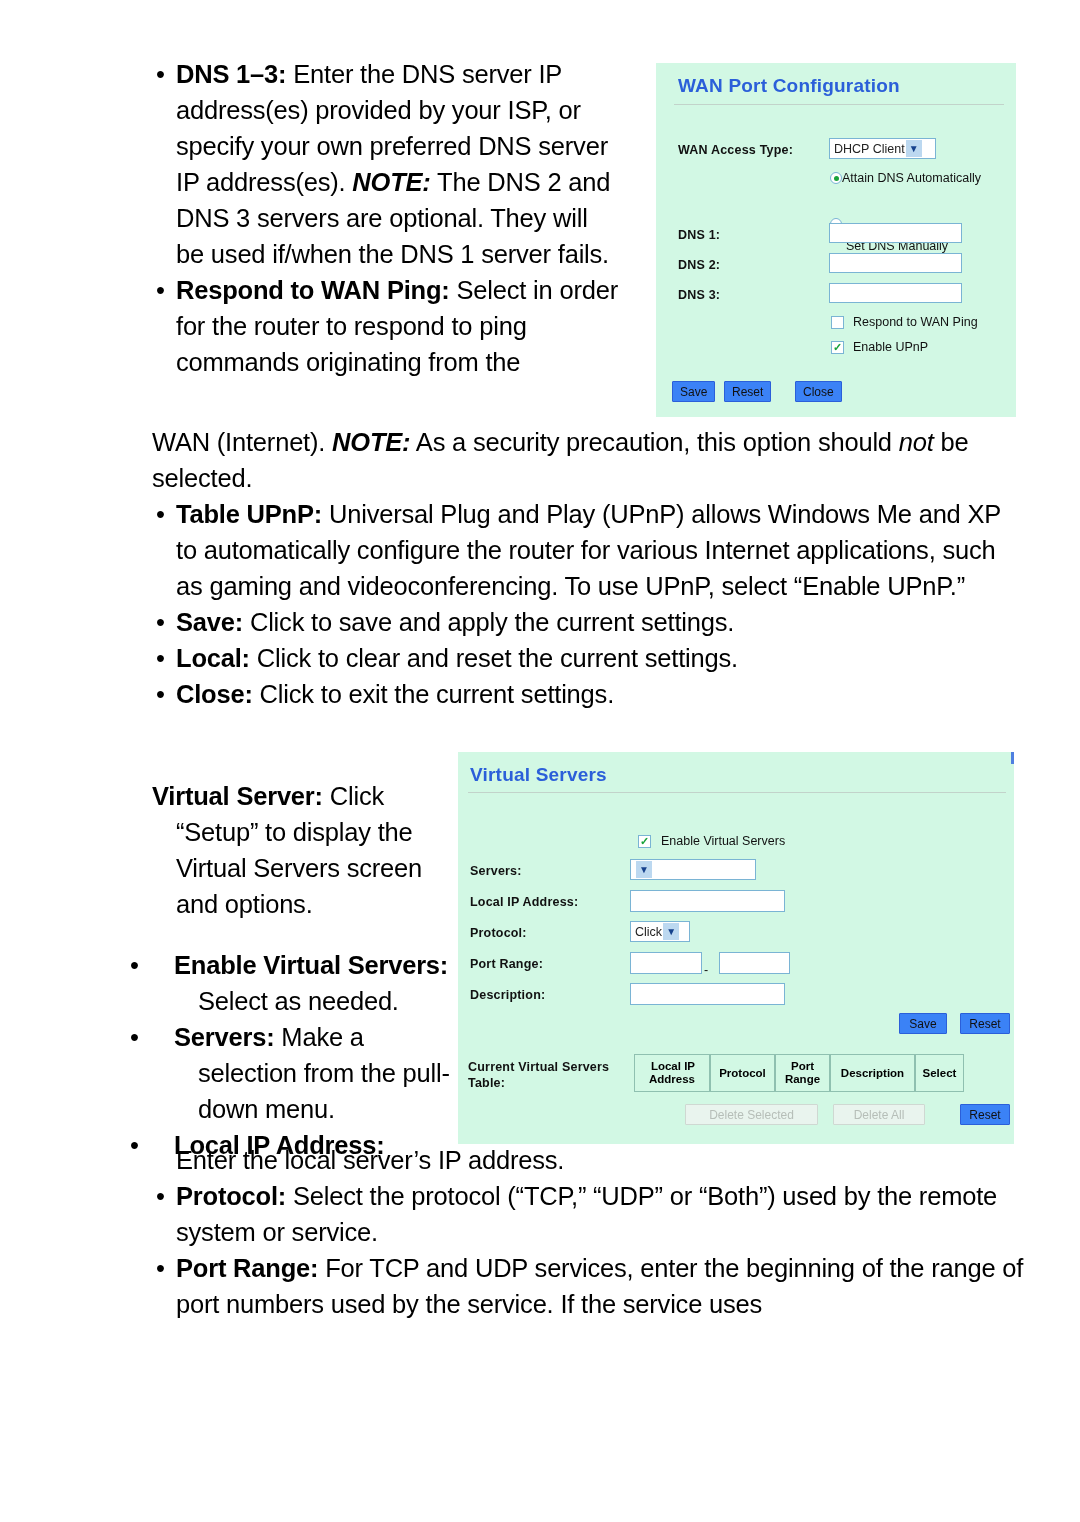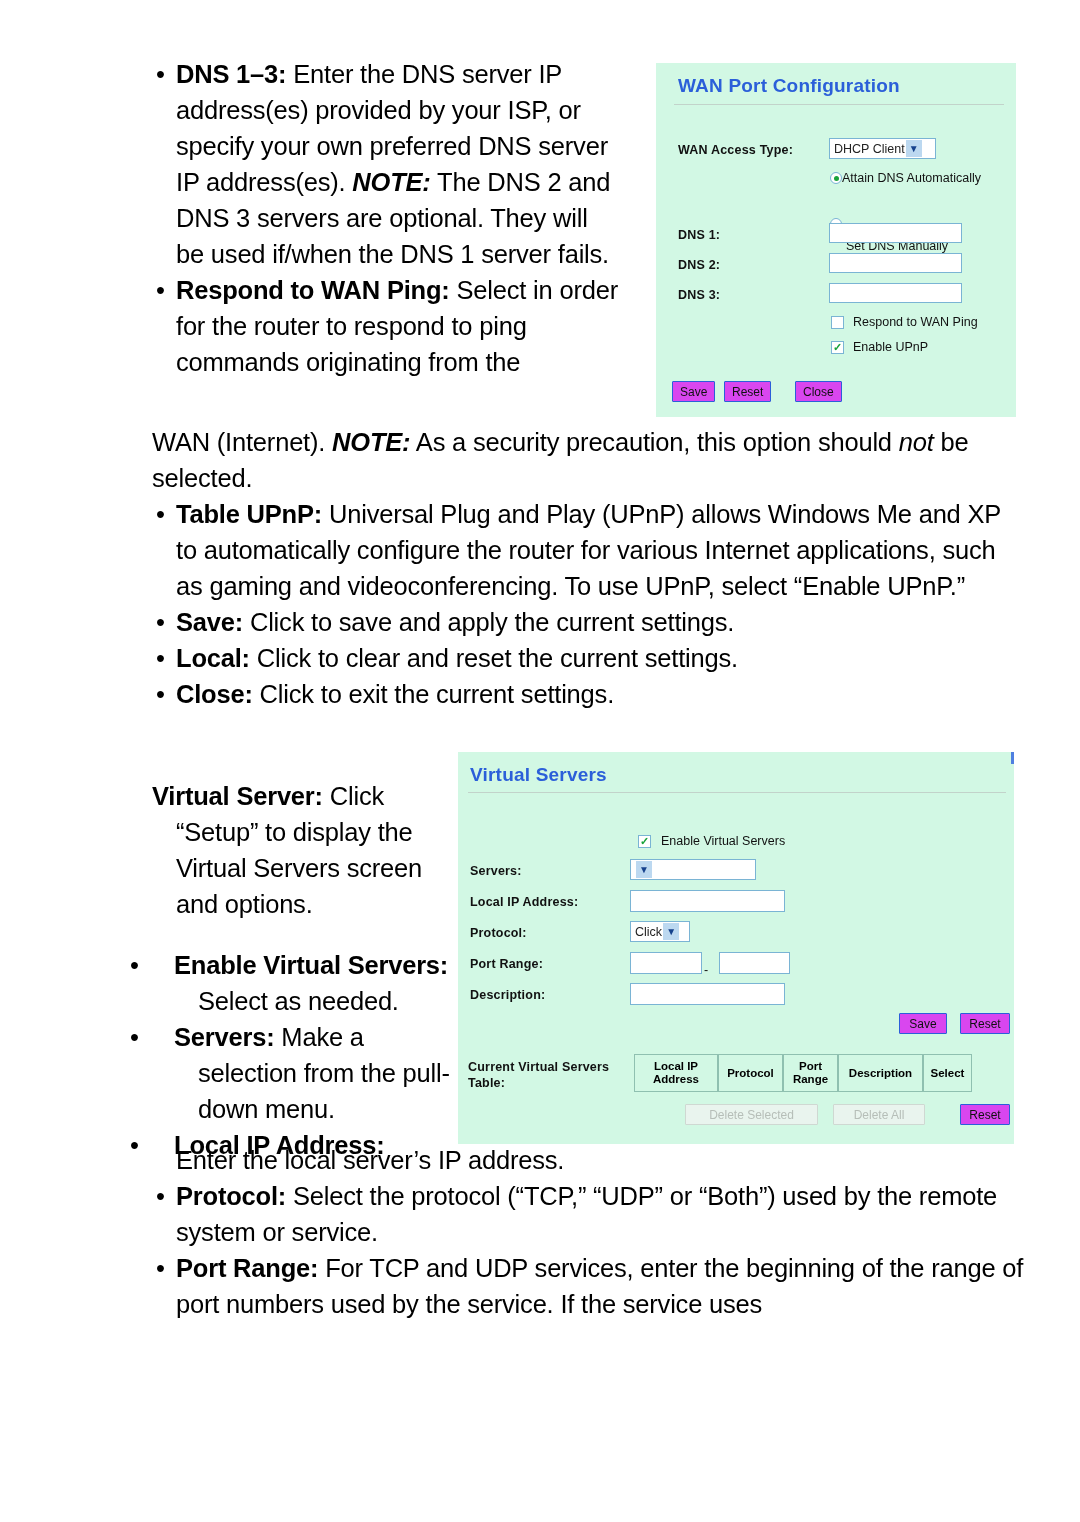--- a/index.html
+++ b/index.html
@@ -142,21 +142,21 @@
     align-items: center;
     justify-content: center;
     color: #16418c;
     font-size: 10px;
     line-height: 1;
   }
   .ui-btn {
     display: inline-flex;
     align-items: center;
     justify-content: center;
-    background: #d946ef;
+    background: #3b82f6;
     border: 1px solid #2b5fd9;
     font-size: 12px;
     color: #111;
     height: 21px;
     padding: 0 7px;
     box-sizing: border-box;
     border-radius: 1px;
   }
   .ui-btn.ghost {
     color: #b6beb8;
@@ -349,21 +349,21 @@
 
     <div class="ui-btn" style="position:absolute;left:441px;top:261px;width:48px;">Save</div>
     <div class="ui-btn" style="position:absolute;left:502px;top:261px;width:50px;">Reset</div>
 
     <div class="ui-label" style="position:absolute;left:10px;top:307px;line-height:16px;">
       <span>Current Virtual Servers</span><br>
       <span>Table:</span>
     </div>
 
     <div style="position:absolute;left:176px;top:302px;display:flex;">
-      <div class="vs-th" style="width:84px;">
+      <div class="vs-th" style="width:76px;text-align:right;">
         <div><span>Local IP</span><br><span>Address</span></div>
       </div>
       <div class="vs-th" style="width:65px;">Protocol</div>
       <div class="vs-th" style="width:55px;">
         <div><span>Port</span><br><span>Range</span></div>
       </div>
       <div class="vs-th" style="width:85px;">Description</div>
       <div class="vs-th" style="width:49px;">Select</div>
     </div>
 

